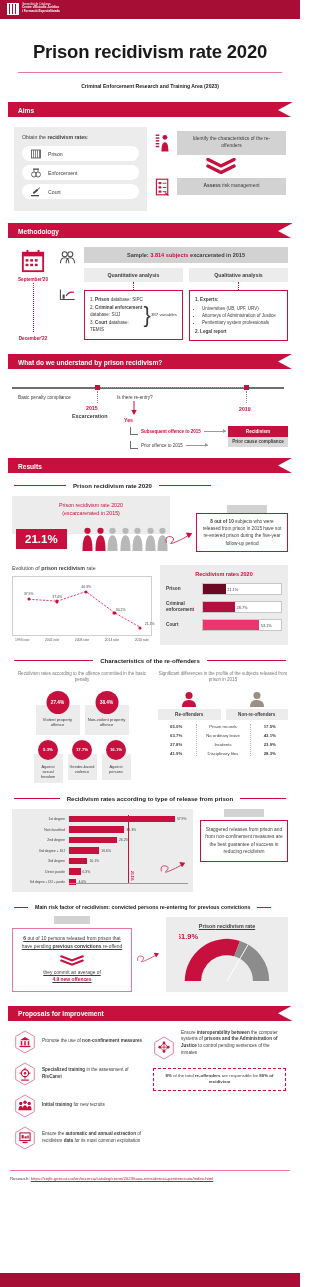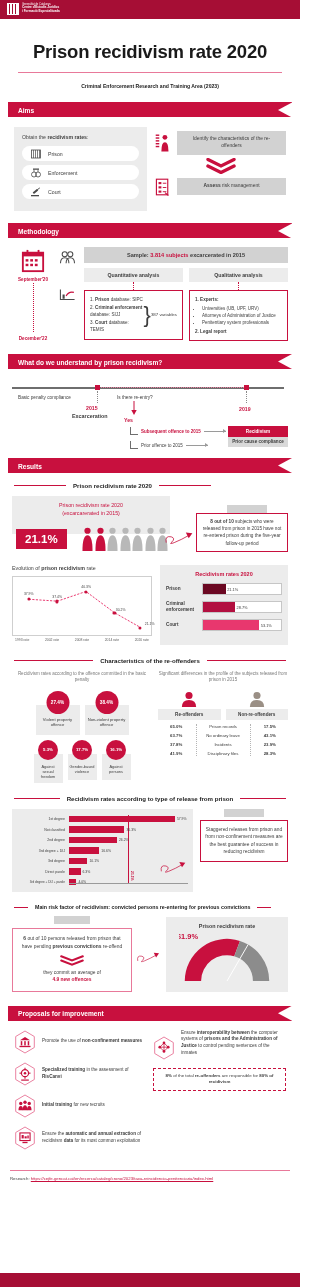--- a/index.html
+++ b/index.html
@@ -152,21 +152,21 @@
   .barval { position:absolute; font-size:3.4px; top:50%; transform:translateY(-50%); padding-left:2px; }
   .axisline { position:absolute; left:57px; right:5px; bottom:9px; height:0.8px; background:#9a9a9a; }
   .vline { position:absolute; top:6px; bottom:9px; width:0.9px; background:#c8103e; }
   .vlbl { position:absolute; font-size:3.4px; color:#c8103e; font-weight:bold;
           writing-mode:vertical-rl; }
   .relnote { width:88px; border:0.9px solid #c8103e; font-size:4.8px; line-height:1.55; text-align:center;
              padding:5px 4px; align-self:flex-start; margin-top:11px; background:#fff; }
   .relnote-tab { width:40px; height:8px; background:#d2d2d2; margin:0 auto 3px; }
 
   
-  .risk { display:flex; margin:7px 12px 0; gap:4px; }
+  .risk { display:flex; margin:7px 12px 0; gap:4px;text-decoration:underline; }
   .risk-left { width:120px; border:0.9px solid #e8799a; padding:6px 6px 7px; text-align:center;
                font-size:4.9px; line-height:1.55; position:relative; }
   .risk-tab { width:36px; height:8px; background:#d2d2d2; margin:-1px auto 4px; }
   .risk-right { flex:1; background:#ececec; position:relative; padding:6px 0 0; }
   .risk-right h5 { text-align:center; font-size:5.4px; }
   .gauge { position:relative; width:96px; height:48px; margin:4px auto 0; overflow:hidden; }
 
   
   .props { display:flex; margin:9px 14px 0; gap:6px; }
   .pcol { flex:1; }

